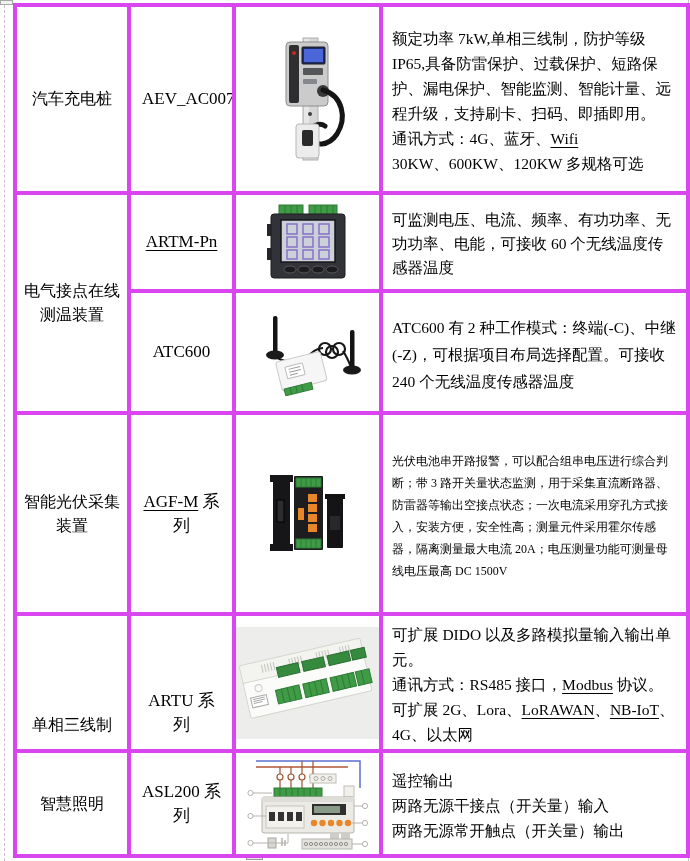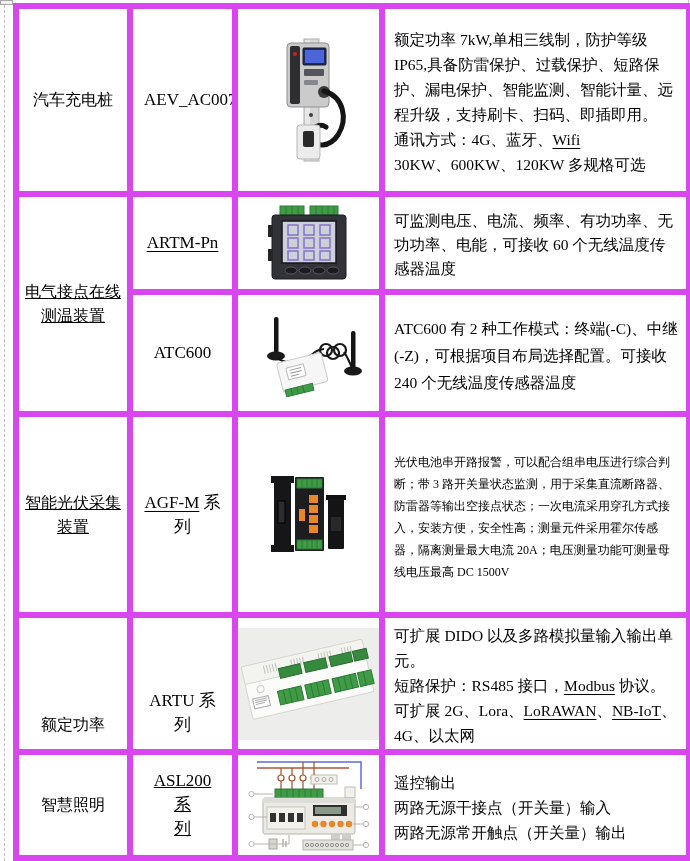--- a/index.html
+++ b/index.html
@@ -7,29 +7,29 @@
   .page{position:relative;width:690px;height:861px;background:#fff;overflow:hidden;}
 
   
   .boundary-dash{position:absolute;top:0;height:861px;width:0;border-left:1px dashed #c3c3c3;}
   .bd-left{left:4px;}
   .bd-right{left:688px;}
   .handle-top{position:absolute;left:0;top:0;width:13px;height:5px;background:#f1f1f1;border:1px solid #a7a7a7;box-sizing:border-box;}
   .handle-bottom{position:absolute;left:246px;top:853px;width:17px;height:7px;background:#e3e3e3;border:1px solid #9b9b9b;box-sizing:border-box;}
 
   table.spec{position:absolute;left:13px;top:3px;width:673px;border-collapse:collapse;table-layout:fixed;}
-  table.spec td{border:6px solid #d946ef;background:#fff;vertical-align:middle;overflow:hidden;}
+  table.spec td{border:4px solid #d946ef;background:#fff;vertical-align:middle;overflow:hidden;}
   col.c1{width:114px;} col.c2{width:105px;} col.c3{width:147px;} col.c4{width:307px;}
 
   td.cat{text-align:center;font-size:16px;line-height:24px;padding:0 2px;border-radius:25px;}
   td.model{text-align:center;font-size:17px;line-height:24px;padding:0 11px;}
   td.img{text-align:center;padding:0;}
   td.desc{vertical-align:top;text-align:left;font-size:15.5px;padding:4px 8px 0 9px;}
   td.desc p{margin:0;}
-  .catline{display:block;text-decoration:underline;}
+  .catline{display:block;}
 
   .rd1{padding-top:5px;}  .rd1 p{line-height:25px;margin:0 0 7px 0;}
   .rd2{padding-top:7px;}  .rd2 p{line-height:24px;}
   .rd3{padding-top:16px;border-radius:13px;} .rd3 p{line-height:27px;}
   .rd4{padding-top:6px;}  .rd4 p{line-height:22px;font-size:12px;}
   .rd5{padding-top:3px;}  .rd5 p{line-height:25px;margin:0 0 8px 0;}
   .rd6{padding-top:7px;margin-top:29px;}  .rd6 p{line-height:25px;margin:0 0 6px 0;}
 
   tr.row5 td.cat, tr.row5 td.model{vertical-align:bottom;padding-bottom:12px;}
 
@@ -192,21 +192,21 @@
           <rect x="62" y="48" width="10" height="14" fill="#28282b"></rect>
         </svg>
       </td>
       <td class="desc rd4">
         <p><span>光伏电池串开路报警，可以配合组串电压进行综合判断；带 3 路开关量状态监测，用于采集直流断路器、防雷器等输出空接点状态；一次电流采用穿孔方式接入，安装方便，安全性高；测量元件采用霍尔传感器，隔离测量最大电流 20A；电压测量功能可测量母线电压最高 DC 1500V</span></p>
       </td>
     </tr>
 
     <tr class="row5" style="height:137px;">
       <td class="cat">
-        <span>额定功率</span>
+        <span>单相三线制</span>
       </td>
       <td class="model">
         <span>ARTU 系列</span>
       </td>
       <td class="img">
         <svg width="145" height="112" viewBox="0 0 145 112">
           <rect width="145" height="112" fill="#ededec"></rect>
           <g transform="rotate(-13 72 62)">
             <rect x="10" y="24" width="124" height="20" rx="2" fill="#f3f3ef" stroke="#d6d6d0"></rect>
             <rect x="10" y="42" width="124" height="36" rx="2" fill="#fbfbf9" stroke="#d6d6d0"></rect>
@@ -230,21 +230,21 @@
                   <rect x="68" y="56" width="24" height="14"></rect>
               <rect x="96" y="56" width="24" height="14"></rect>
                   <rect x="122" y="56" width="14" height="14"></rect>
             </g>
             <path d="M46,56 v14 M52,56 v14 M58,56 v14 M74,56 v14 M80,56 v14 M86,56 v14 M102,56 v14 M108,56 v14 M114,56 v14 M128,56 v14" stroke="#2e7a36" stroke-width="1"></path>
           </g>
         </svg>
       </td>
       <td class="desc rd5">
         <p><span>可扩展 DIDO 以及多路模拟量输入输出单元。</span></p>
-        <p><span>短路保护：RS485 接口，</span><span class="sq">Modbus</span><span> 协议。可扩展 2G、Lora、</span><span class="sq">LoRAWAN</span><span>、</span><span class="sq">NB-IoT</span><span>、4G、以太网</span></p>
+        <p><span>通讯方式：RS485 接口，</span><span class="sq">Modbus</span><span> 协议。可扩展 2G、Lora、</span><span class="sq">LoRAWAN</span><span>、</span><span class="sq">NB-IoT</span><span>、4G、以太网</span></p>
       </td>
     </tr>
 
     <tr class="row6" style="height:105px;">
       <td class="cat">
         <span>智慧照明</span>
       </td>
       <td class="model">
         <span class="catline">ASL200 系</span>
         <span class="catline">列</span>

